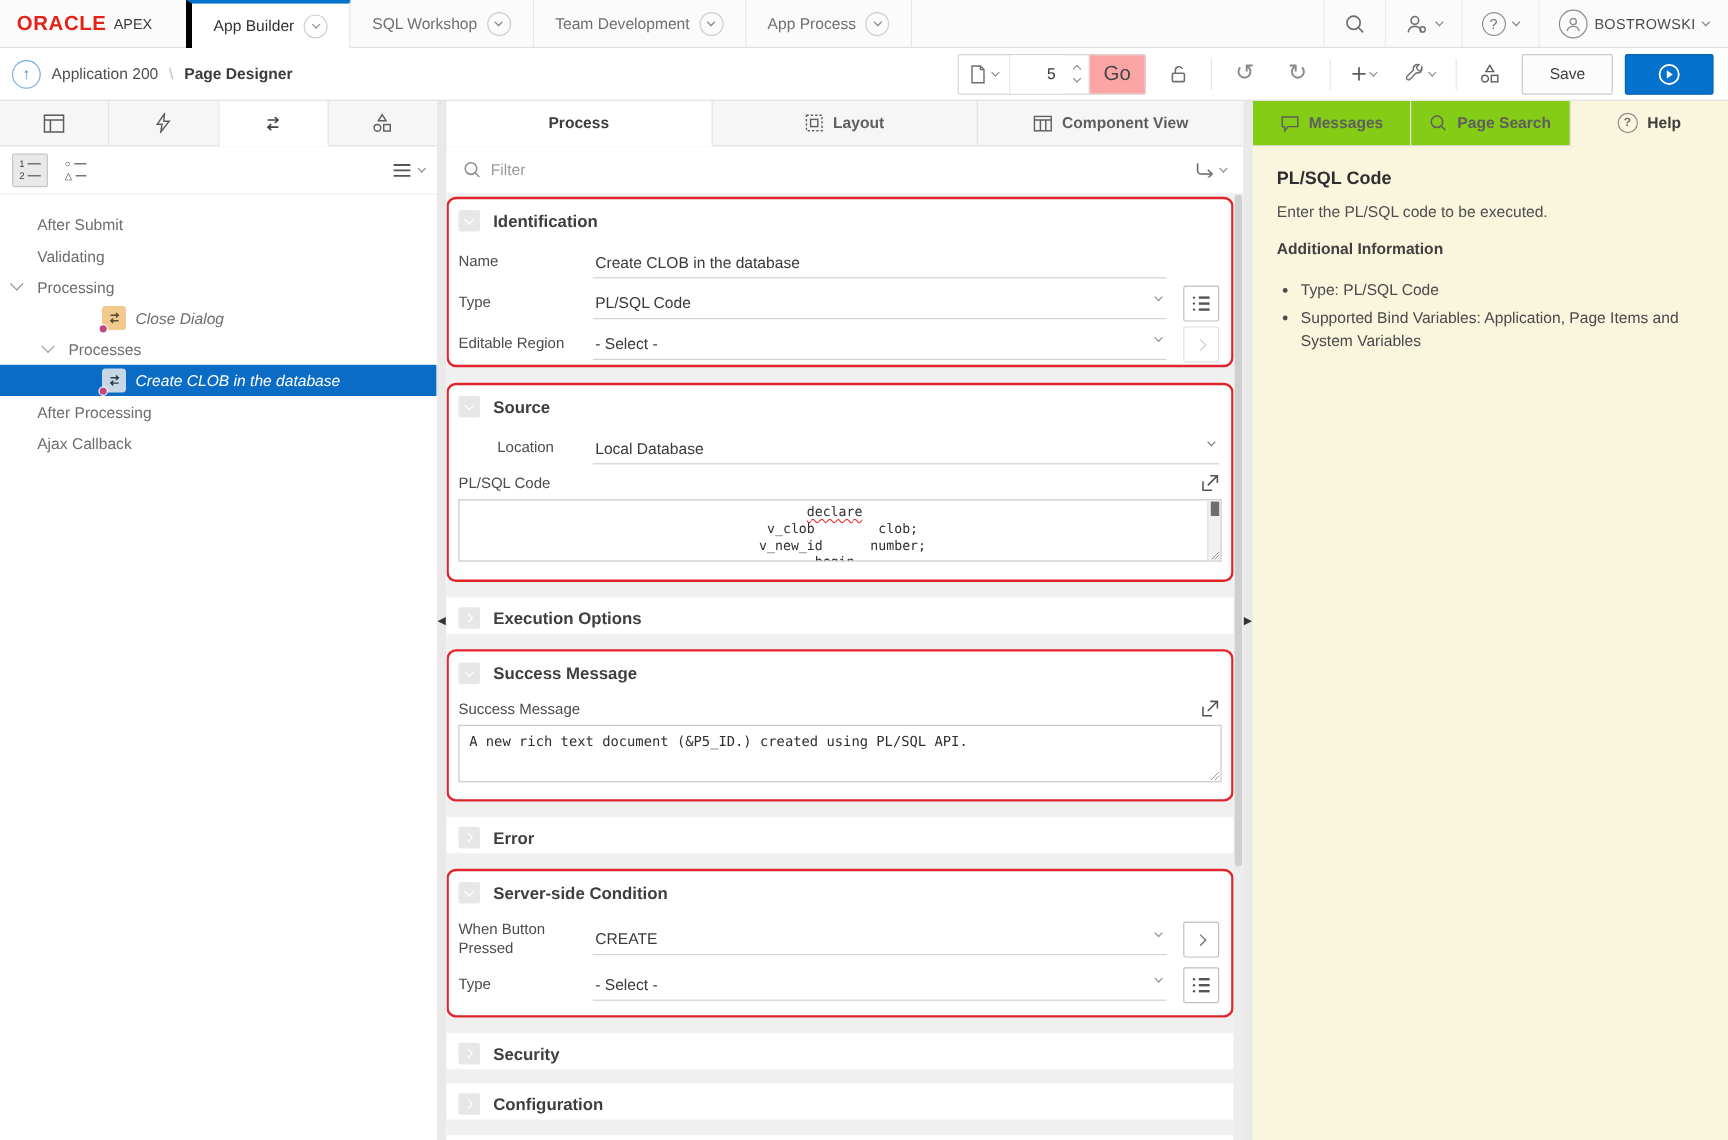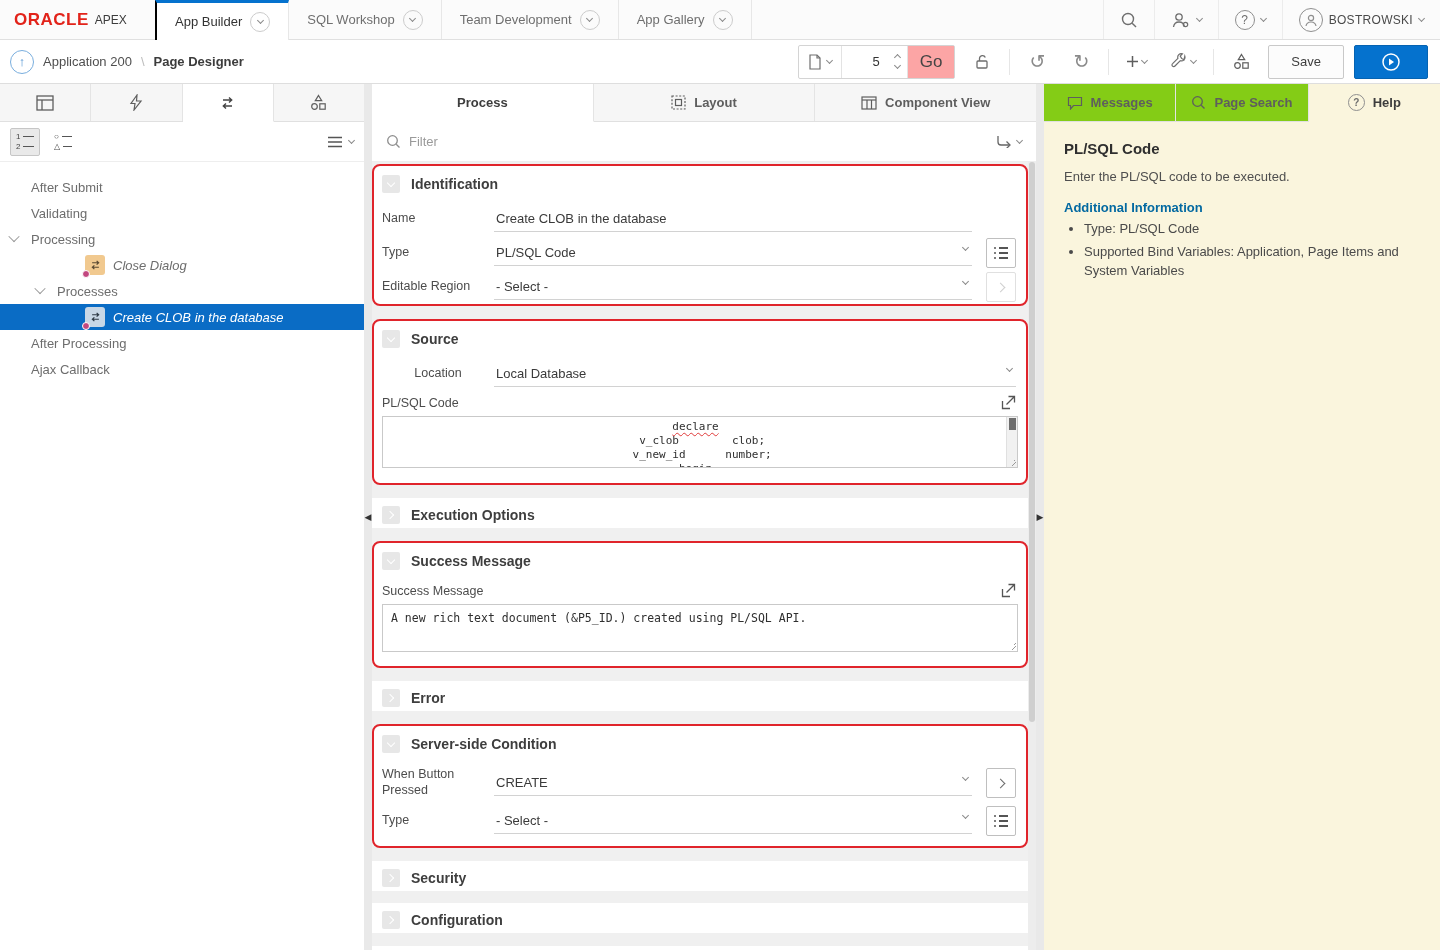--- a/index.html
+++ b/index.html
@@ -8,21 +8,21 @@
   .app { width:1440px; height:950px; display:flex; flex-direction:column; overflow:hidden; }
 
   
   .hdr { height:40px; background:#fbfbfb; border-bottom:1px solid #e0e0e0; display:flex; align-items:stretch; flex:0 0 40px; }
   .logo { width:155px; display:flex; align-items:center; padding-left:14px; }
   .logo .oracle { color:#e2231a; font-weight:bold; font-size:17px; letter-spacing:.5px; }
   .logo .apex { color:#3c3c3c; font-size:12px; margin-left:6px; }
   .navtabs { display:flex; align-items:stretch; }
   .navtab { display:flex; align-items:center; gap:8px; padding:0 18px; font-size:13px; color:#6f6f6f;
             border-right:1px solid #e7e7e7; position:relative; cursor:pointer; }
-  .navtab:first-child { border-left:2px solid #000000; }
+  .navtab:first-child { border-left:5px solid #000000; }
   .navtab.active { background:#fff; color:#333; border-top:3px solid #0572ce; margin-bottom:-1px; }
   .circle-chev { width:20px; height:20px; border:1px solid #ccc; border-radius:50%; display:inline-flex; align-items:center; justify-content:center; }
   .chev { width:7px; height:7px; border-right:1.5px solid #8a8a8a; border-bottom:1.5px solid #8a8a8a;
           transform:rotate(45deg); display:inline-block; margin-top:-3px; }
   .chev.sm { width:5px; height:5px; }
   .hdr-right { margin-left:auto; display:flex; align-items:stretch; }
   .hdr-btn { display:flex; align-items:center; gap:6px; padding:0 16px; border-left:1px solid #ececec; color:#555; cursor:pointer; }
   .hdr-btn svg { display:block; }
   .username { font-size:12px; color:#4a4a4a; letter-spacing:.3px; }
   .avatar { width:24px; height:24px; border-radius:50%; border:1.5px solid #8f8f8f; display:flex; align-items:center; justify-content:center; }
@@ -130,21 +130,21 @@
   .msg-box { margin:2px 8px 12px; border:1px solid #c9c9c9; height:48px; position:relative;
              font-family:"DejaVu Sans Mono", monospace; font-size:11.5px; color:#2f2f2f; padding:6px 8px; }
 
   
   .right-pane { width:396px; flex:0 0 396px; background:#faf5dd; display:flex; flex-direction:column; overflow:hidden; }
   .right-pane .ptab { background:#84cc16; }
   .right-pane .ptab.active { background:#faf5dd; border-bottom:1px solid #faf5dd; }
   .help-body { padding:18px 20px; font-size:13px; color:#4a4a4a; }
   .help-title { font-size:15px; font-weight:bold; color:#2f2f2f; margin-bottom:12px; }
   .help-desc { margin-bottom:16px; color:#4f4f4f; }
-  .help-add { font-weight:bold; color:#0369a1; margin-bottom:5px; }
+  .help-add { font-weight:bold; color:#404040; margin-bottom:18px; }
   .help-ul { margin-left:20px; }
   .help-ul li { margin-bottom:4px; line-height:1.45; }
 
   svg { flex:none; }
 </style>
 </head>
 <body>
 
 <div class="app">
 
@@ -166,21 +166,21 @@
             <i class="chev sm"></i>
           </span>
       </div>
       <div class="navtab">
         <span>Team Development</span>
         <span class="circle-chev">
             <i class="chev sm"></i>
           </span>
       </div>
       <div class="navtab">
-        <span>App Gallery</span>
+        <span>App Process</span>
         <span class="circle-chev">
             <i class="chev sm"></i>
           </span>
       </div>
     </div>
     <div class="hdr-right">
       <div class="hdr-btn">
         <svg width="18" height="18" viewBox="0 0 18 18">
             <circle cx="8" cy="8" r="5.5" fill="none" stroke="#6e6e6e" stroke-width="1.4"></circle>
             <line x1="12.2" y1="12.2" x2="16" y2="16" stroke="#6e6e6e" stroke-width="1.4"></line>

